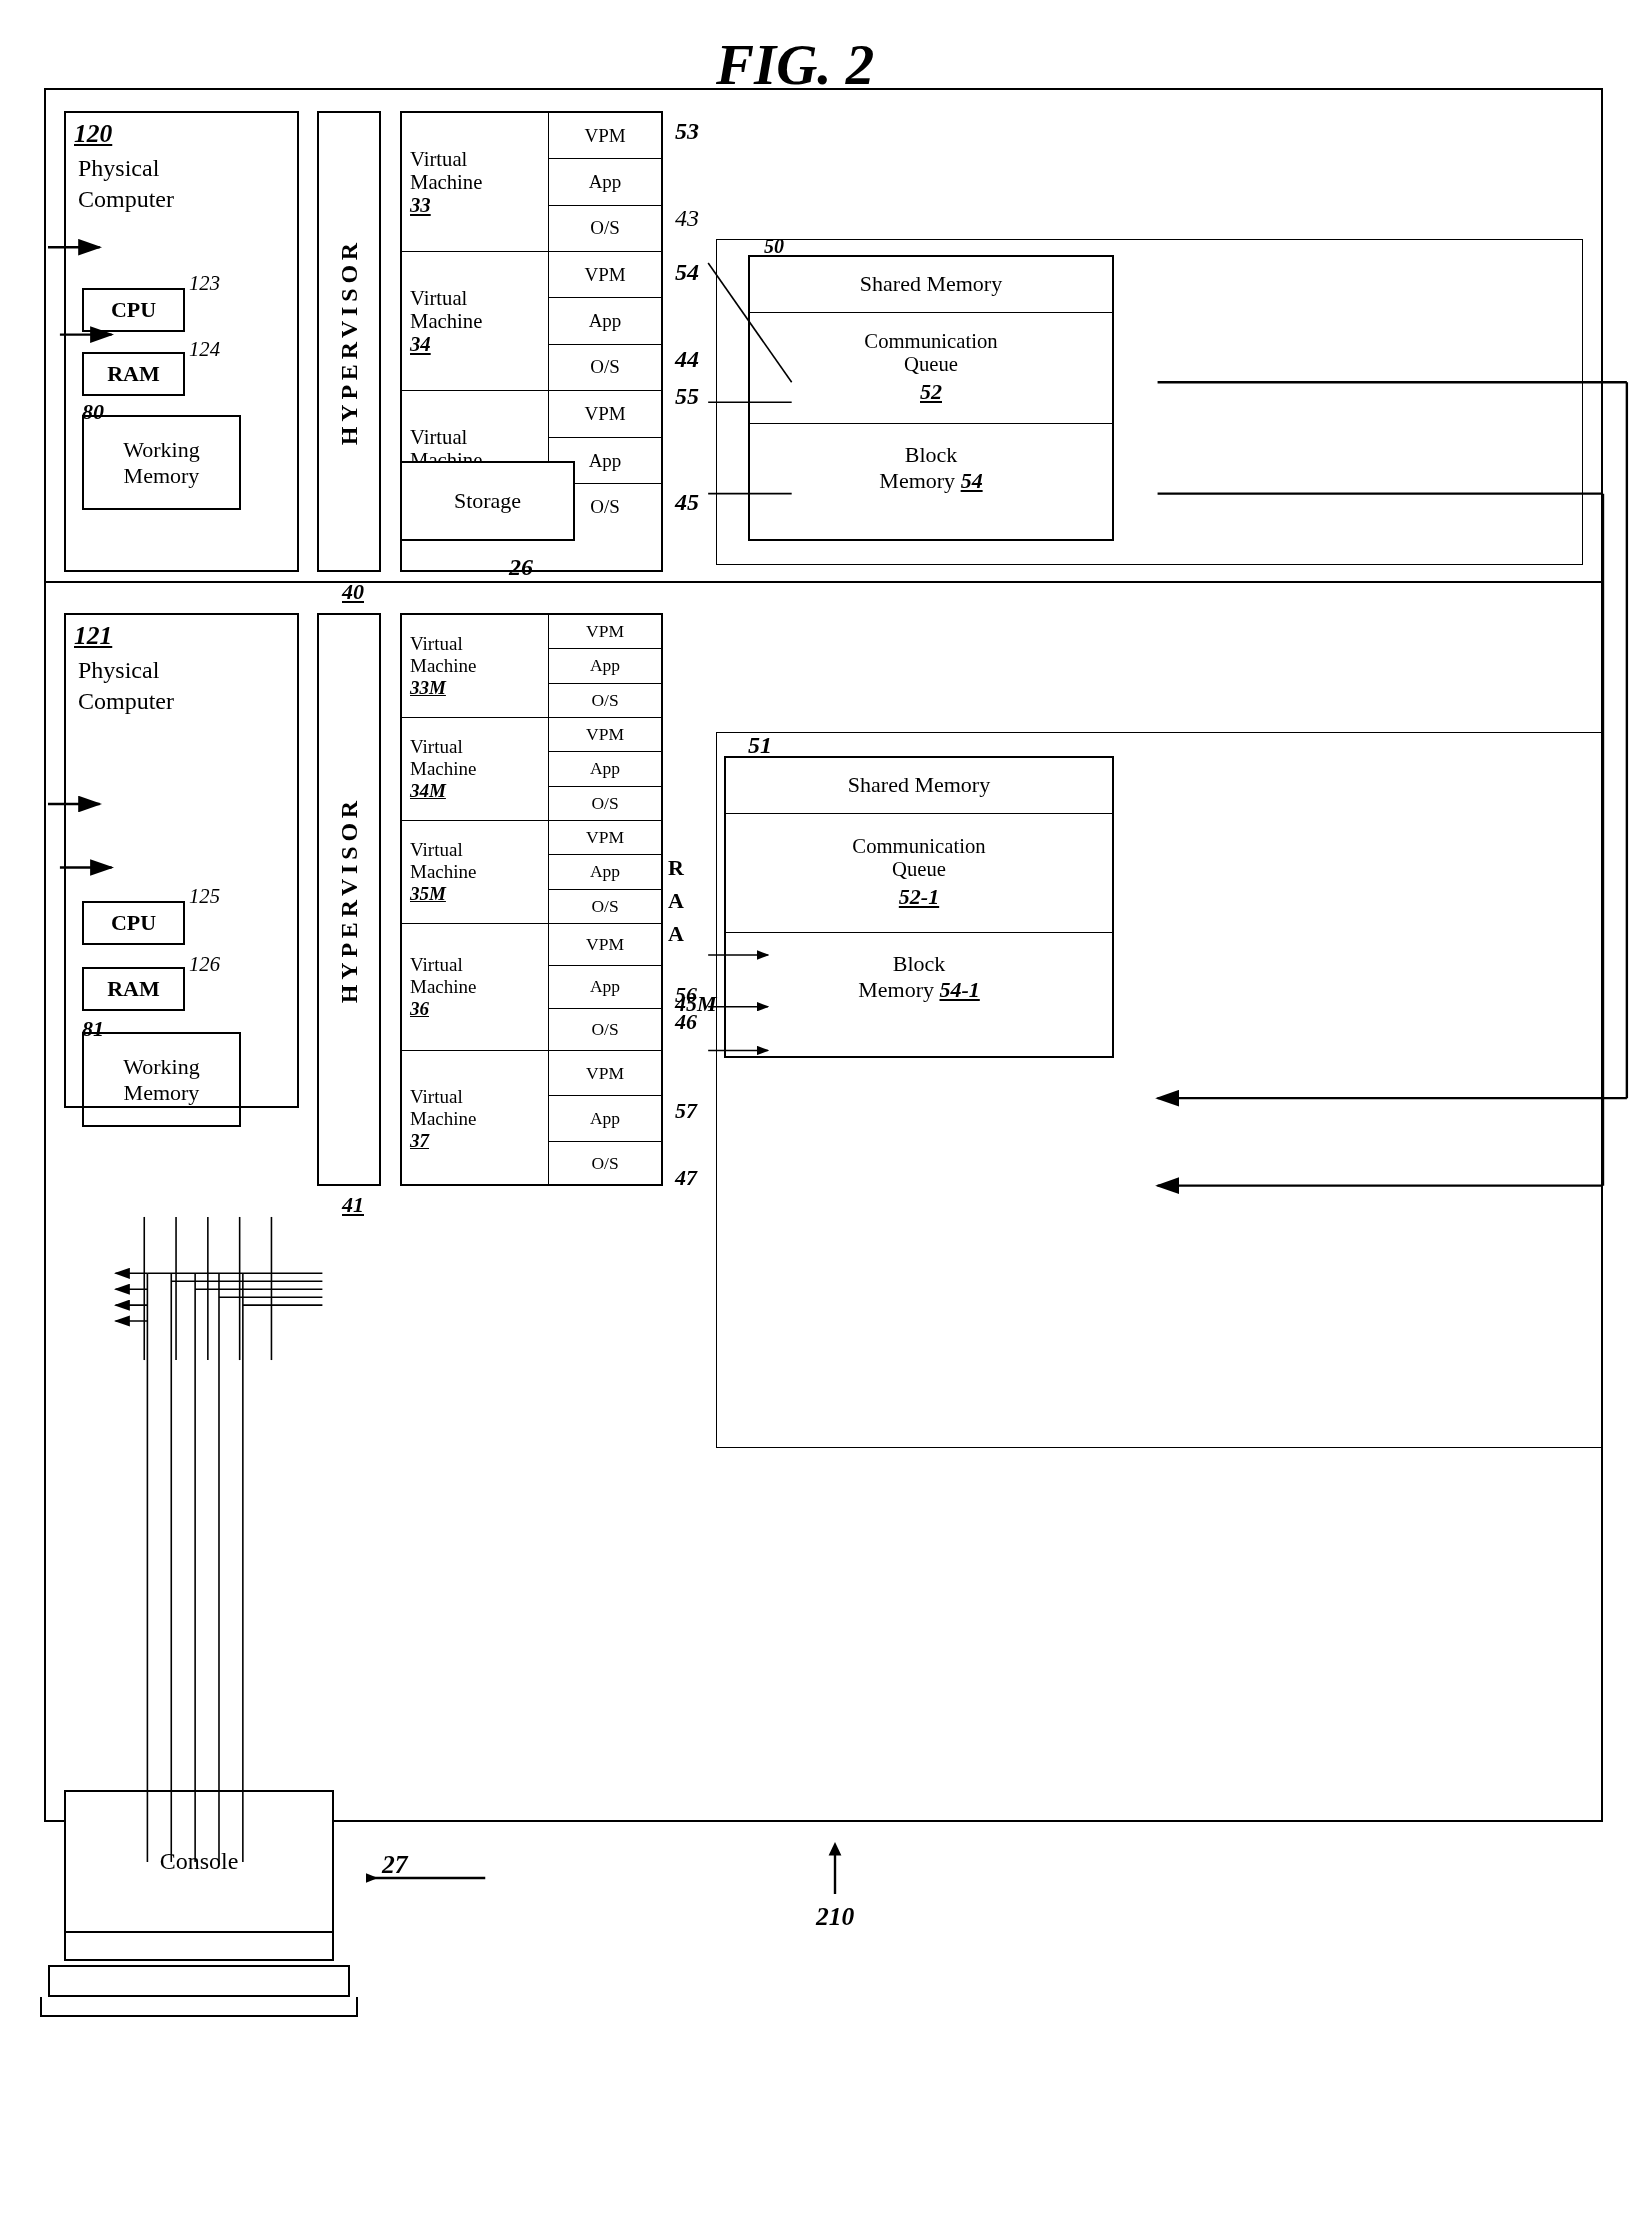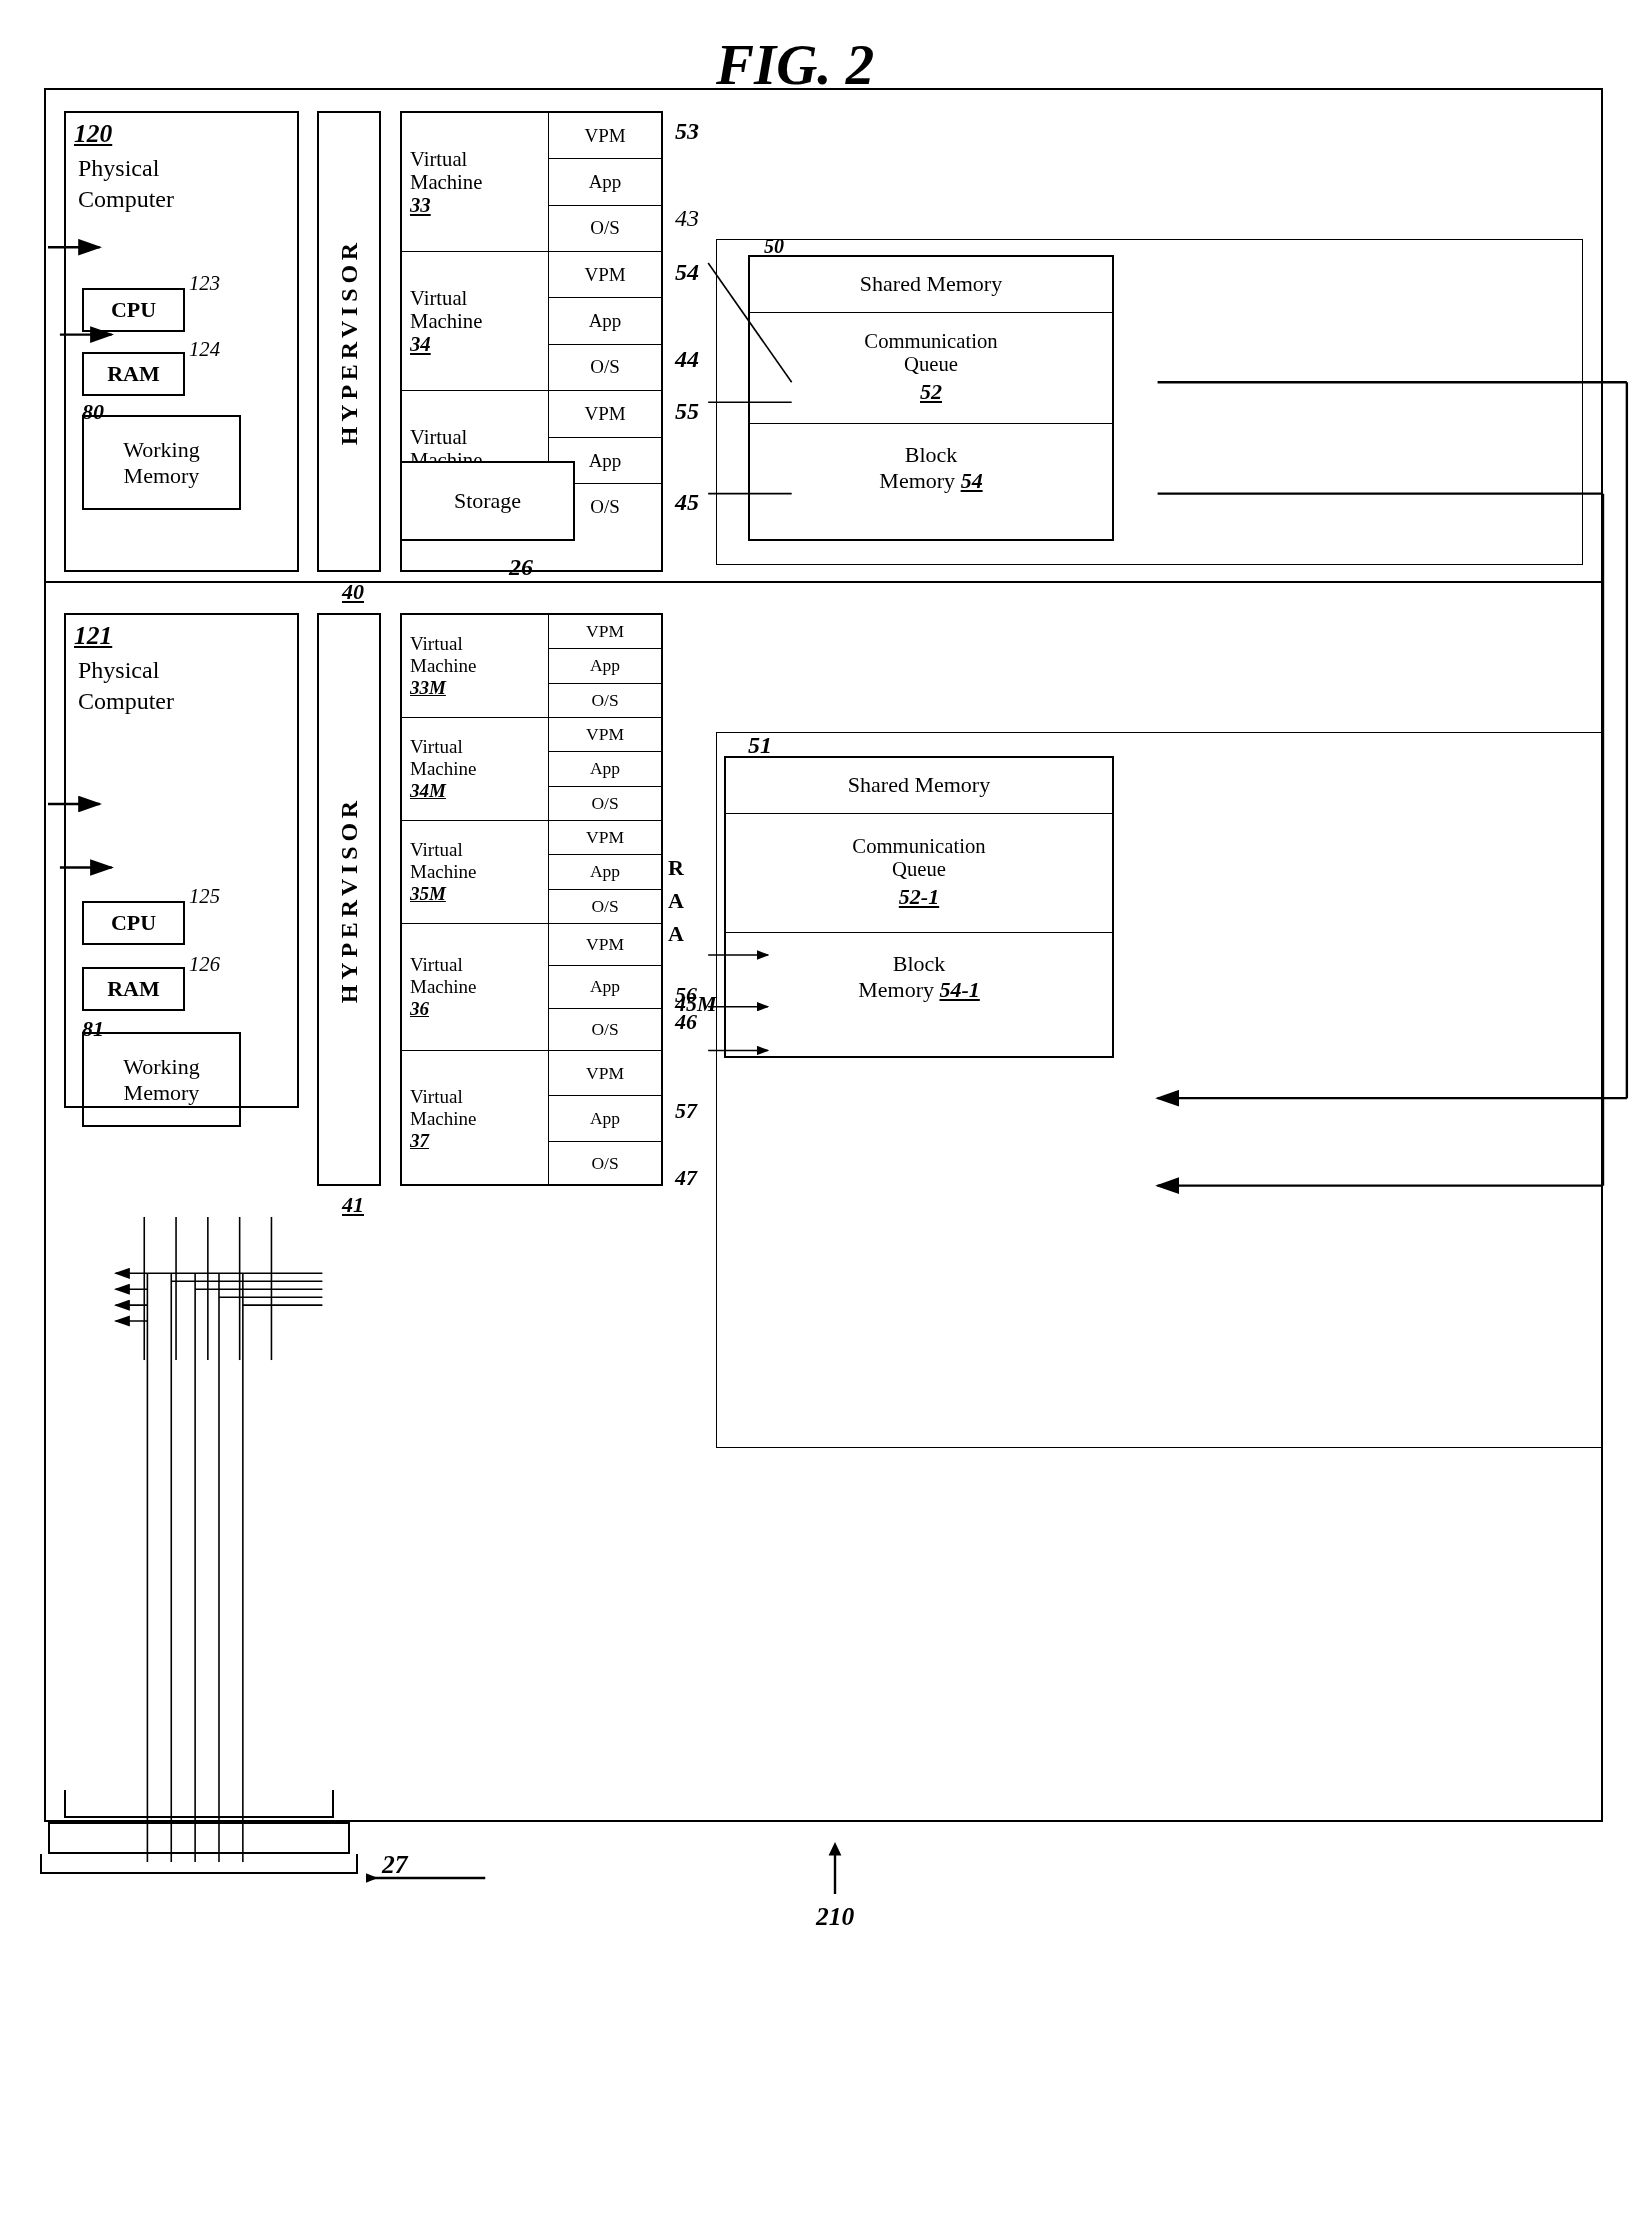--- a/index.html
+++ b/index.html
@@ -116,21 +116,21 @@
         <div style="flex:1; display:flex; align-items:center; justify-content:center; font-size:19px;">O/S</div>
       </div>
     </div>
 
   </div>
 
   <div style="position:absolute; top:118px; left:675px; font-size:24px; font-style:italic; font-weight:bold;">53</div>
   <div style="position:absolute; top:205px; left:675px; font-size:24px; font-style:italic; font-weight:normal;">43</div>
   <div style="position:absolute; top:259px; left:675px; font-size:24px; font-style:italic; font-weight:bold;">54</div>
   <div style="position:absolute; top:346px; left:675px; font-size:24px; font-style:italic; font-weight:bold;">44</div>
-  <div style="position:absolute; top:398px; left:675px; font-size:24px; font-style:italic; font-weight:bold;">55</div>
+  <div style="position:absolute; top:383px; left:675px; font-size:24px; font-style:italic; font-weight:bold;">55</div>
   <div style="position:absolute; top:489px; left:675px; font-size:24px; font-style:italic; font-weight:bold;">45</div>
 
   <div style="position:absolute; top:461px; left:400px; width:175px; height:80px; border:2.4px solid #000; display:flex; align-items:center; justify-content:center; font-size:22px; background:#fff;">
     <span>Storage</span>
   </div>
 
   <div style="position:absolute; top:554px; left:509px; font-size:24px; font-style:italic; font-weight:bold;">26</div>
 
   <div style="position:absolute; top:235px; left:764px; font-size:20px; font-style:italic; font-weight:bold;">50</div>
   <div style="position:absolute; top:255px; left:748px; width:366px; height:286px; border:2.4px solid #000;">
@@ -331,20 +331,23 @@
       <line x1="100" y1="10" x2="100" y2="190" stroke="black" stroke-width="2"></line>
       <line x1="140" y1="10" x2="140" y2="190" stroke="black" stroke-width="2"></line>
       <line x1="180" y1="10" x2="180" y2="190" stroke="black" stroke-width="2"></line>
       <line x1="220" y1="10" x2="220" y2="190" stroke="black" stroke-width="2"></line>
       <line x1="260" y1="10" x2="260" y2="190" stroke="black" stroke-width="2"></line>
     </svg>
   </div>
 
   <div style="position:absolute; top:1790px; left:64px;">
 
+    <div style="width:270px; height:143px; border:2.4px solid #000; display:flex; align-items:center; justify-content:center; font-size:24px; background:#fff;">
+      <span>Console</span>
+    </div>
 
     <div style="width:270px; height:28px; border:2.4px solid #000; border-top:none; background:#fff; margin-top:0;"></div>
 
     <div style="width:302px; height:32px; border:2.4px solid #000; background:#fff; margin-top:4px; margin-left:-16px;"></div>
 
     <div style="width:318px; height:20px; border:2.4px solid #000; border-top:none; background:#fff; margin-left:-24px;"></div>
   </div>
 
   <div style="position:absolute; top:1862px; left:366px; font-size:24px; font-style:italic; font-weight:bold;">
     <svg width="159" height="32" viewBox="0 0 200 40">

